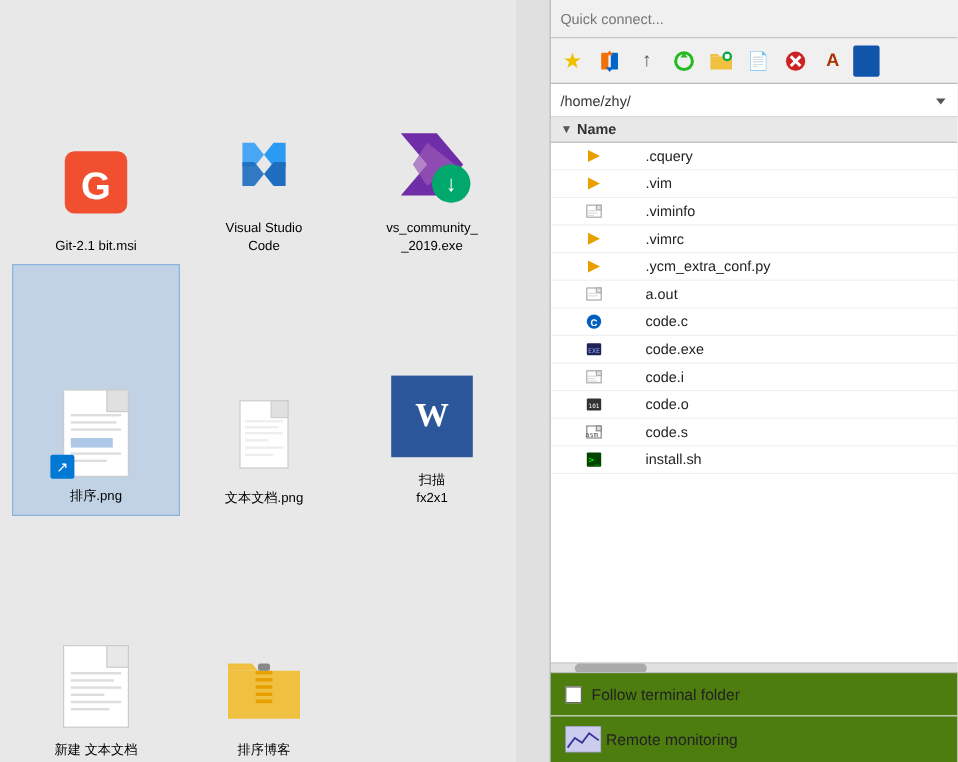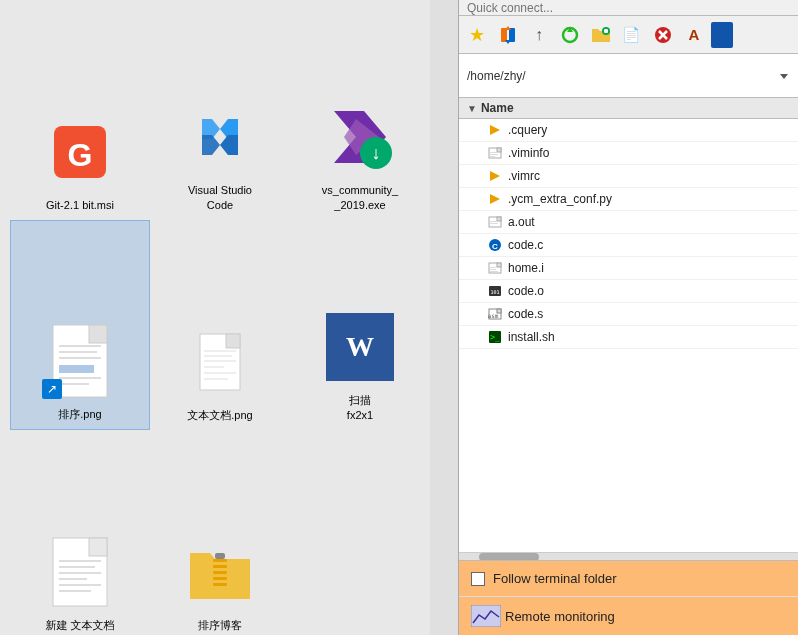--- a/index.html
+++ b/index.html
@@ -67,21 +67,21 @@
       width: 340px;
       height: 635px;
       background: #f5f5f5;
       border-left: 1px solid #aaa;
       display: flex;
       flex-direction: column;
       font-size: 12px;
     }
 
     .fz-quickconnect {
-      height: 16px;
+      height: 32px;
       background: #f0f0f0;
       border-bottom: 1px solid #bbb;
       display: flex;
       align-items: center;
       padding: 0 8px;
     }
 
     .fz-quickconnect input {
       flex: 1;
       border: none;
@@ -106,21 +106,21 @@
       height: 28px;
       display: flex;
       align-items: center;
       justify-content: center;
       cursor: pointer;
       border-radius: 2px;
       font-size: 16px;
     }
 
     .fz-path-bar {
-      height: 44px;
+      height: 28px;
       background: #fff;
       border-bottom: 1px solid #bbb;
       display: flex;
       align-items: center;
       padding: 0 8px;
       font-size: 12px;
     }
 
     .fz-path-bar span {
       color: #333;
@@ -152,41 +152,42 @@
       font-size: 10px;
     }
 
     .fz-file-row {
       display: flex;
       align-items: center;
       padding: 3px 8px 3px 28px;
       cursor: pointer;
       border-bottom: 1px solid #f0f0f0;
       min-height: 22px;
+      gap: 30px;
     }
 
     .fz-file-icon {
       width: 16px;
       height: 16px;
       margin-right: 5px;
       display: flex;
       align-items: center;
       justify-content: center;
       font-size: 11px;
       flex-shrink: 0;
     }
 
     .fz-file-name {
       font-size: 12px;
       color: #222;
     }
 
     .fz-bottom-bar {
       border-top: 1px solid #bbb;
-      background: #fdba74;
+      background: #4d7c0f;
     }
 
     .fz-follow-folder {
       display: flex;
       align-items: center;
       padding: 10px 12px;
       gap: 8px;
       border-bottom: 1px solid #ddd;
     }
 
@@ -473,20 +474,28 @@
 
     <div class="fz-file-row">
       <div class="fz-file-icon">
         <svg width="14" height="14" viewBox="0 0 14 14">
           <polygon points="2,2 12,7 2,12" fill="#e8a000"></polygon>
         </svg>
       </div>
       <span class="fz-file-name">.cquery</span>
     </div>
 
+    <div class="fz-file-row">
+      <div class="fz-file-icon">
+        <svg width="14" height="14" viewBox="0 0 14 14">
+          <polygon points="2,2 12,7 2,12" fill="#e8a000"></polygon>
+        </svg>
+      </div>
+      <span class="fz-file-name">.vim</span>
+    </div>
 
     <div class="fz-file-row">
       <div class="fz-file-icon">
         <svg width="14" height="12" viewBox="0 0 14 12">
           <rect x="1" y="1" width="12" height="10" fill="#fff" stroke="#aaa" stroke-width="1"></rect>
           <rect x="9" y="1" width="4" height="4" fill="#e0e0e0" stroke="#aaa" stroke-width="1"></rect>
           <rect x="2" y="5" width="8" height="1" fill="#ddd"></rect>
           <rect x="2" y="7" width="8" height="1" fill="#ddd"></rect>
           <rect x="2" y="9" width="5" height="1" fill="#ddd"></rect>
         </svg>
@@ -527,32 +536,41 @@
     <div class="fz-file-row">
       <div class="fz-file-icon">
         <svg width="14" height="14" viewBox="0 0 14 14">
           <circle cx="7" cy="7" r="6" fill="#0060c0"></circle>
           <text x="7" y="11" text-anchor="middle" font-size="8" fill="#fff" font-weight="bold" font-family="Arial">C</text>
         </svg>
       </div>
       <span class="fz-file-name">code.c</span>
     </div>
 
+    <div class="fz-file-row">
+      <div class="fz-file-icon">
+        <svg width="14" height="12" viewBox="0 0 14 12">
+          <rect x="1" y="1" width="12" height="10" fill="#222255" rx="1"></rect>
+          <text x="7" y="9" text-anchor="middle" font-size="5.5" fill="#88aaff" font-family="monospace">EXE</text>
+        </svg>
+      </div>
+      <span class="fz-file-name">code.exe</span>
+    </div>
 
     <div class="fz-file-row">
       <div class="fz-file-icon">
         <svg width="14" height="12" viewBox="0 0 14 12">
           <rect x="1" y="1" width="12" height="10" fill="#fff" stroke="#aaa" stroke-width="1"></rect>
           <rect x="9" y="1" width="4" height="4" fill="#e0e0e0" stroke="#aaa" stroke-width="1"></rect>
           <rect x="2" y="5" width="8" height="1" fill="#ddd"></rect>
           <rect x="2" y="7" width="6" height="1" fill="#ddd"></rect>
           <rect x="2" y="9" width="8" height="1" fill="#ddd"></rect>
         </svg>
       </div>
-      <span class="fz-file-name">home.i</span>
+      <span class="fz-file-name">code.i</span>
     </div>
 
     <div class="fz-file-row">
       <div class="fz-file-icon">
         <svg width="14" height="12" viewBox="0 0 14 12">
           <rect x="1" y="1" width="12" height="10" fill="#333" rx="1"></rect>
           <text x="7" y="9" text-anchor="middle" font-size="5" fill="#fff" font-family="monospace">101</text>
         </svg>
       </div>
       <span class="fz-file-name">code.o</span>

